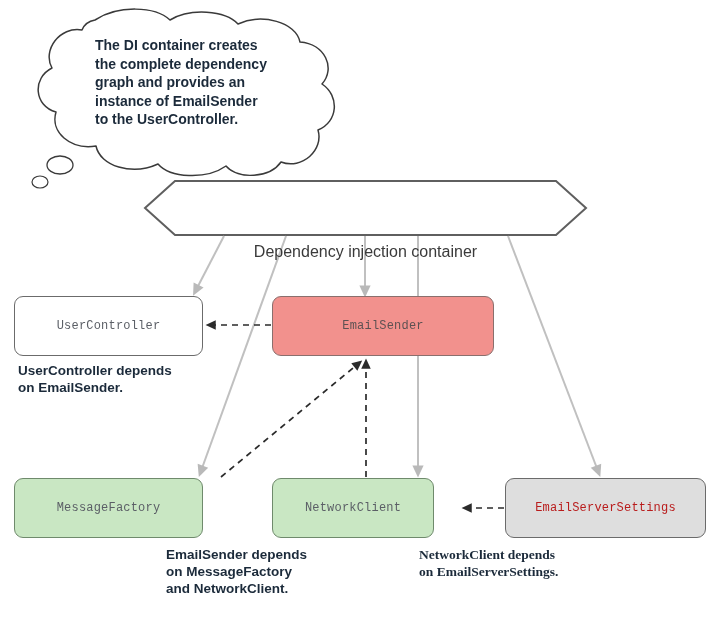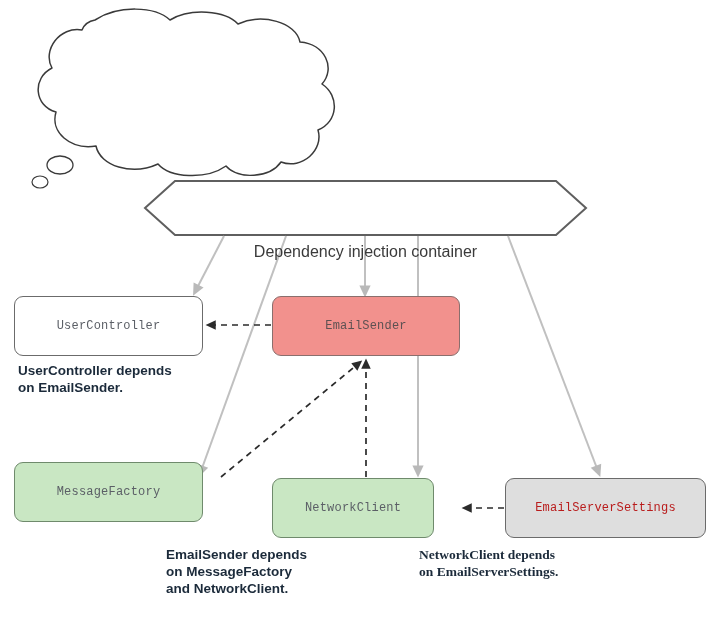--- a/index.html
+++ b/index.html
@@ -124,45 +124,50 @@
       <line x1="365" y1="236" x2="365" y2="291" marker-end="url(#gray-head)"></line>
       <line x1="418" y1="236" x2="418" y2="471" marker-end="url(#gray-head)"></line>
       <line x1="508" y1="236" x2="598" y2="471" marker-end="url(#gray-head)"></line>
     </g>
   </svg>
 
   <div class="node node-white" style="left:14px; top:296px; width:189px; height:60px;">
     <span>UserController</span>
   </div>
 
-  <div class="node node-red" style="left:272px; top:296px; width:188px; height:60px;">
+  <div class="node node-red" style="left:272px; top:296px; width:222px; height:60px;">
     <span>EmailSender</span>
   </div>
 
-  <div class="node node-green" style="left:14px; top:462px; width:189px; height:60px;">
+  <div class="node node-green" style="left:14px; top:478px; width:189px; height:60px;">
     <span>MessageFactory</span>
   </div>
 
   <div class="node node-green" style="left:272px; top:478px; width:162px; height:60px;">
     <span>NetworkClient</span>
   </div>
 
   <div class="node node-gray" style="left:505px; top:478px; width:201px; height:60px;">
     <span>EmailServerSettings</span>
   </div>
 
   <svg class="layer" viewBox="0 0 727 617">
     <g stroke="#2b2b2b" stroke-width="1.7" fill="none" stroke-dasharray="6,5">
       <line x1="271" y1="325" x2="211" y2="325" marker-end="url(#dark-head)"></line>
       <line x1="221" y1="477" x2="358" y2="364" marker-end="url(#dark-head)"></line>
       <line x1="366" y1="477" x2="366" y2="364" marker-end="url(#dark-head)"></line>
       <line x1="504" y1="508" x2="467" y2="508" marker-end="url(#dark-head)"></line>
     </g>
   </svg>
 
+  <div class="cloud-text">The DI container creates
+the complete dependency
+graph and provides an
+instance of EmailSender
+to the UserController.</div>
 
   <div class="hex-label">Dependency injection container</div>
 
   <div class="caption" style="left:166px; top:546px; width:210px;">EmailSender depends
 on MessageFactory
 and NetworkClient.</div>
 
   <div class="caption" style="left:18px; top:362px; width:200px;">UserController depends
 on EmailSender.</div>
 

